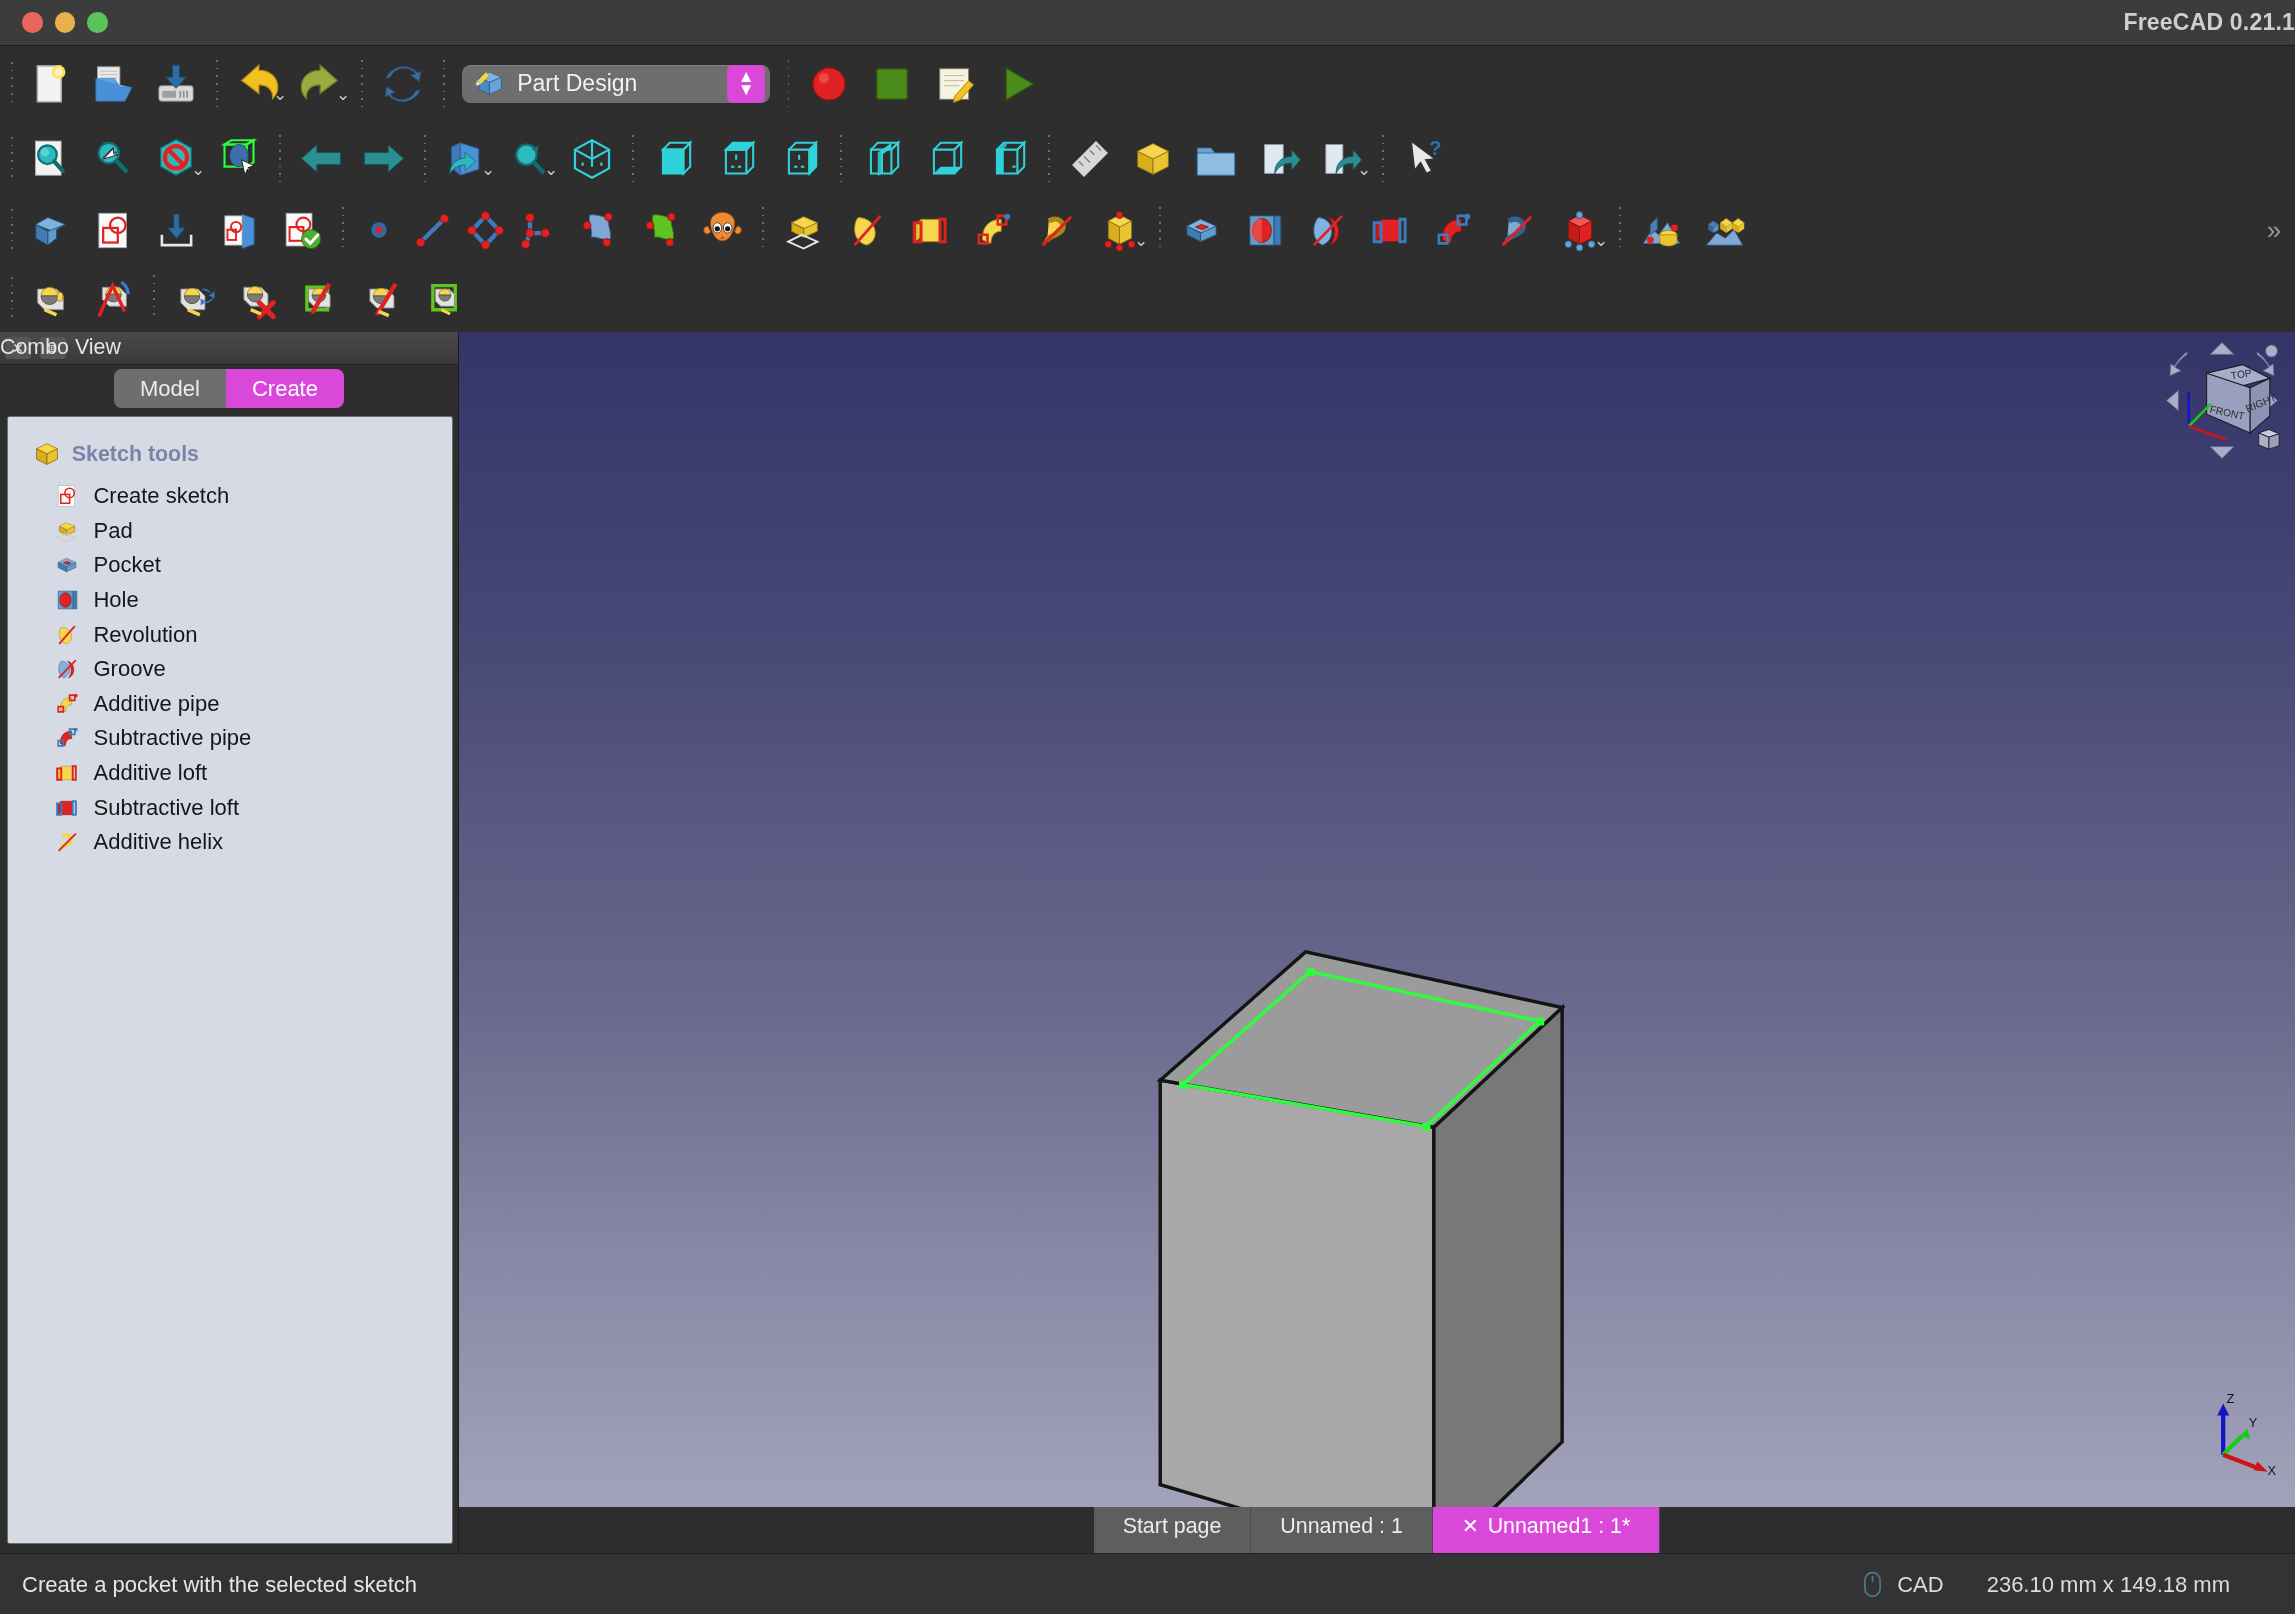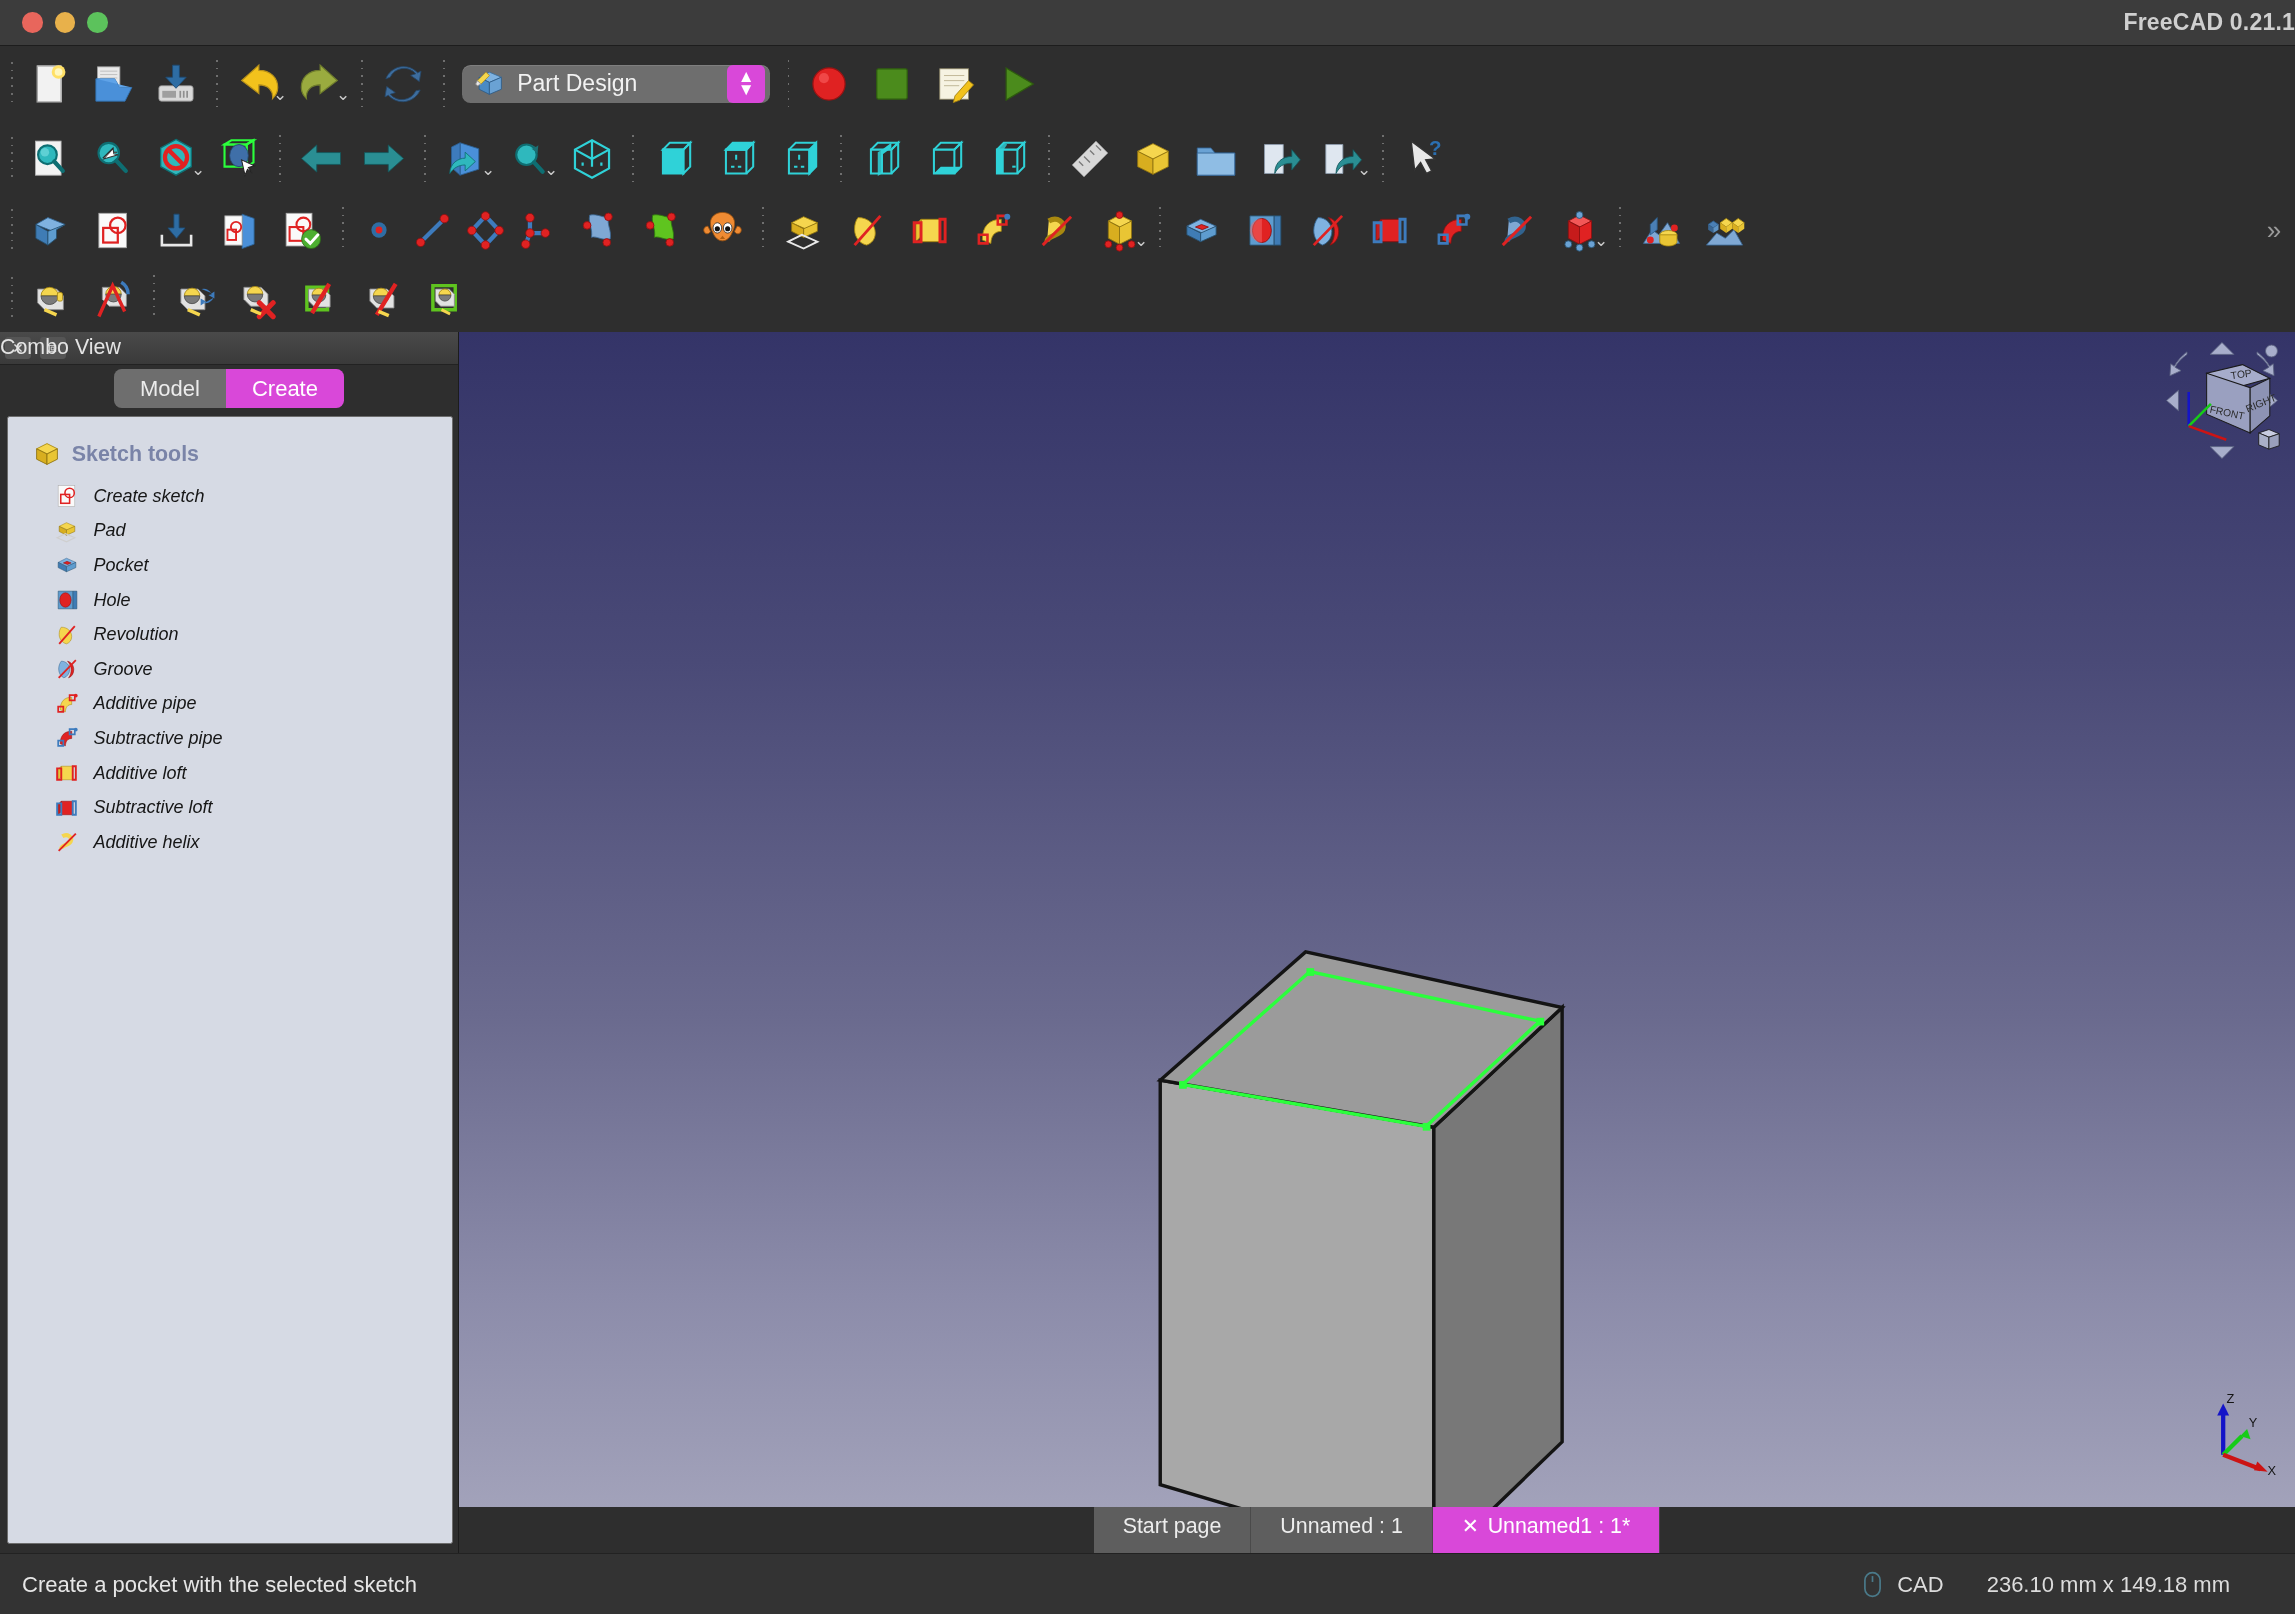--- a/index.html
+++ b/index.html
@@ -83,21 +83,21 @@
   .tabgroup { display:flex; border-radius:7.7px; overflow:hidden; }
   .tab { padding:6.8px 26px; font-size:22px; color:#ececec; background:#6e6e6e; }
   .tab.active { background:#d948d9; color:#fff; }
   .task-panel {
     flex:1 1 auto; margin:3.4px 5.1px 8.6px 6.8px; background:#d6dae4;
     border:1.7px solid #6c6c6c; border-radius:2.6px; overflow:hidden; padding:19px 0 0 0;
   }
   .group-head { display:flex; align-items:flex-end; gap:12px; padding:5.1px 0 12px 26px; }
   .group-head-label { font-size:21.4px; font-weight:bold; color:#7a84a8; }
   .task-item { display:flex; align-items:center; gap:13.7px; padding:4.3px 0 4.3px 46px; }
-  .task-label { font-size:18px; color:#161616;font-style:italic; }
+  .task-label { font-size:22px; color:#161616; }
   .ico { flex:0 0 auto; display:block; }
 
   
   .viewwrap { flex:1 1 auto; display:flex; flex-direction:column; min-width:0; }
   .view3d {
     flex:1 1 auto; position:relative; min-height:0;
     background:linear-gradient(to bottom,#343468 0%,#4a4a77 28%,#6a6a8e 58%,#8c8caa 82%,#a2a2ba 100%);
     overflow:hidden;
   }
   .navcube { position:absolute; right:8.6px; top:0px; }

